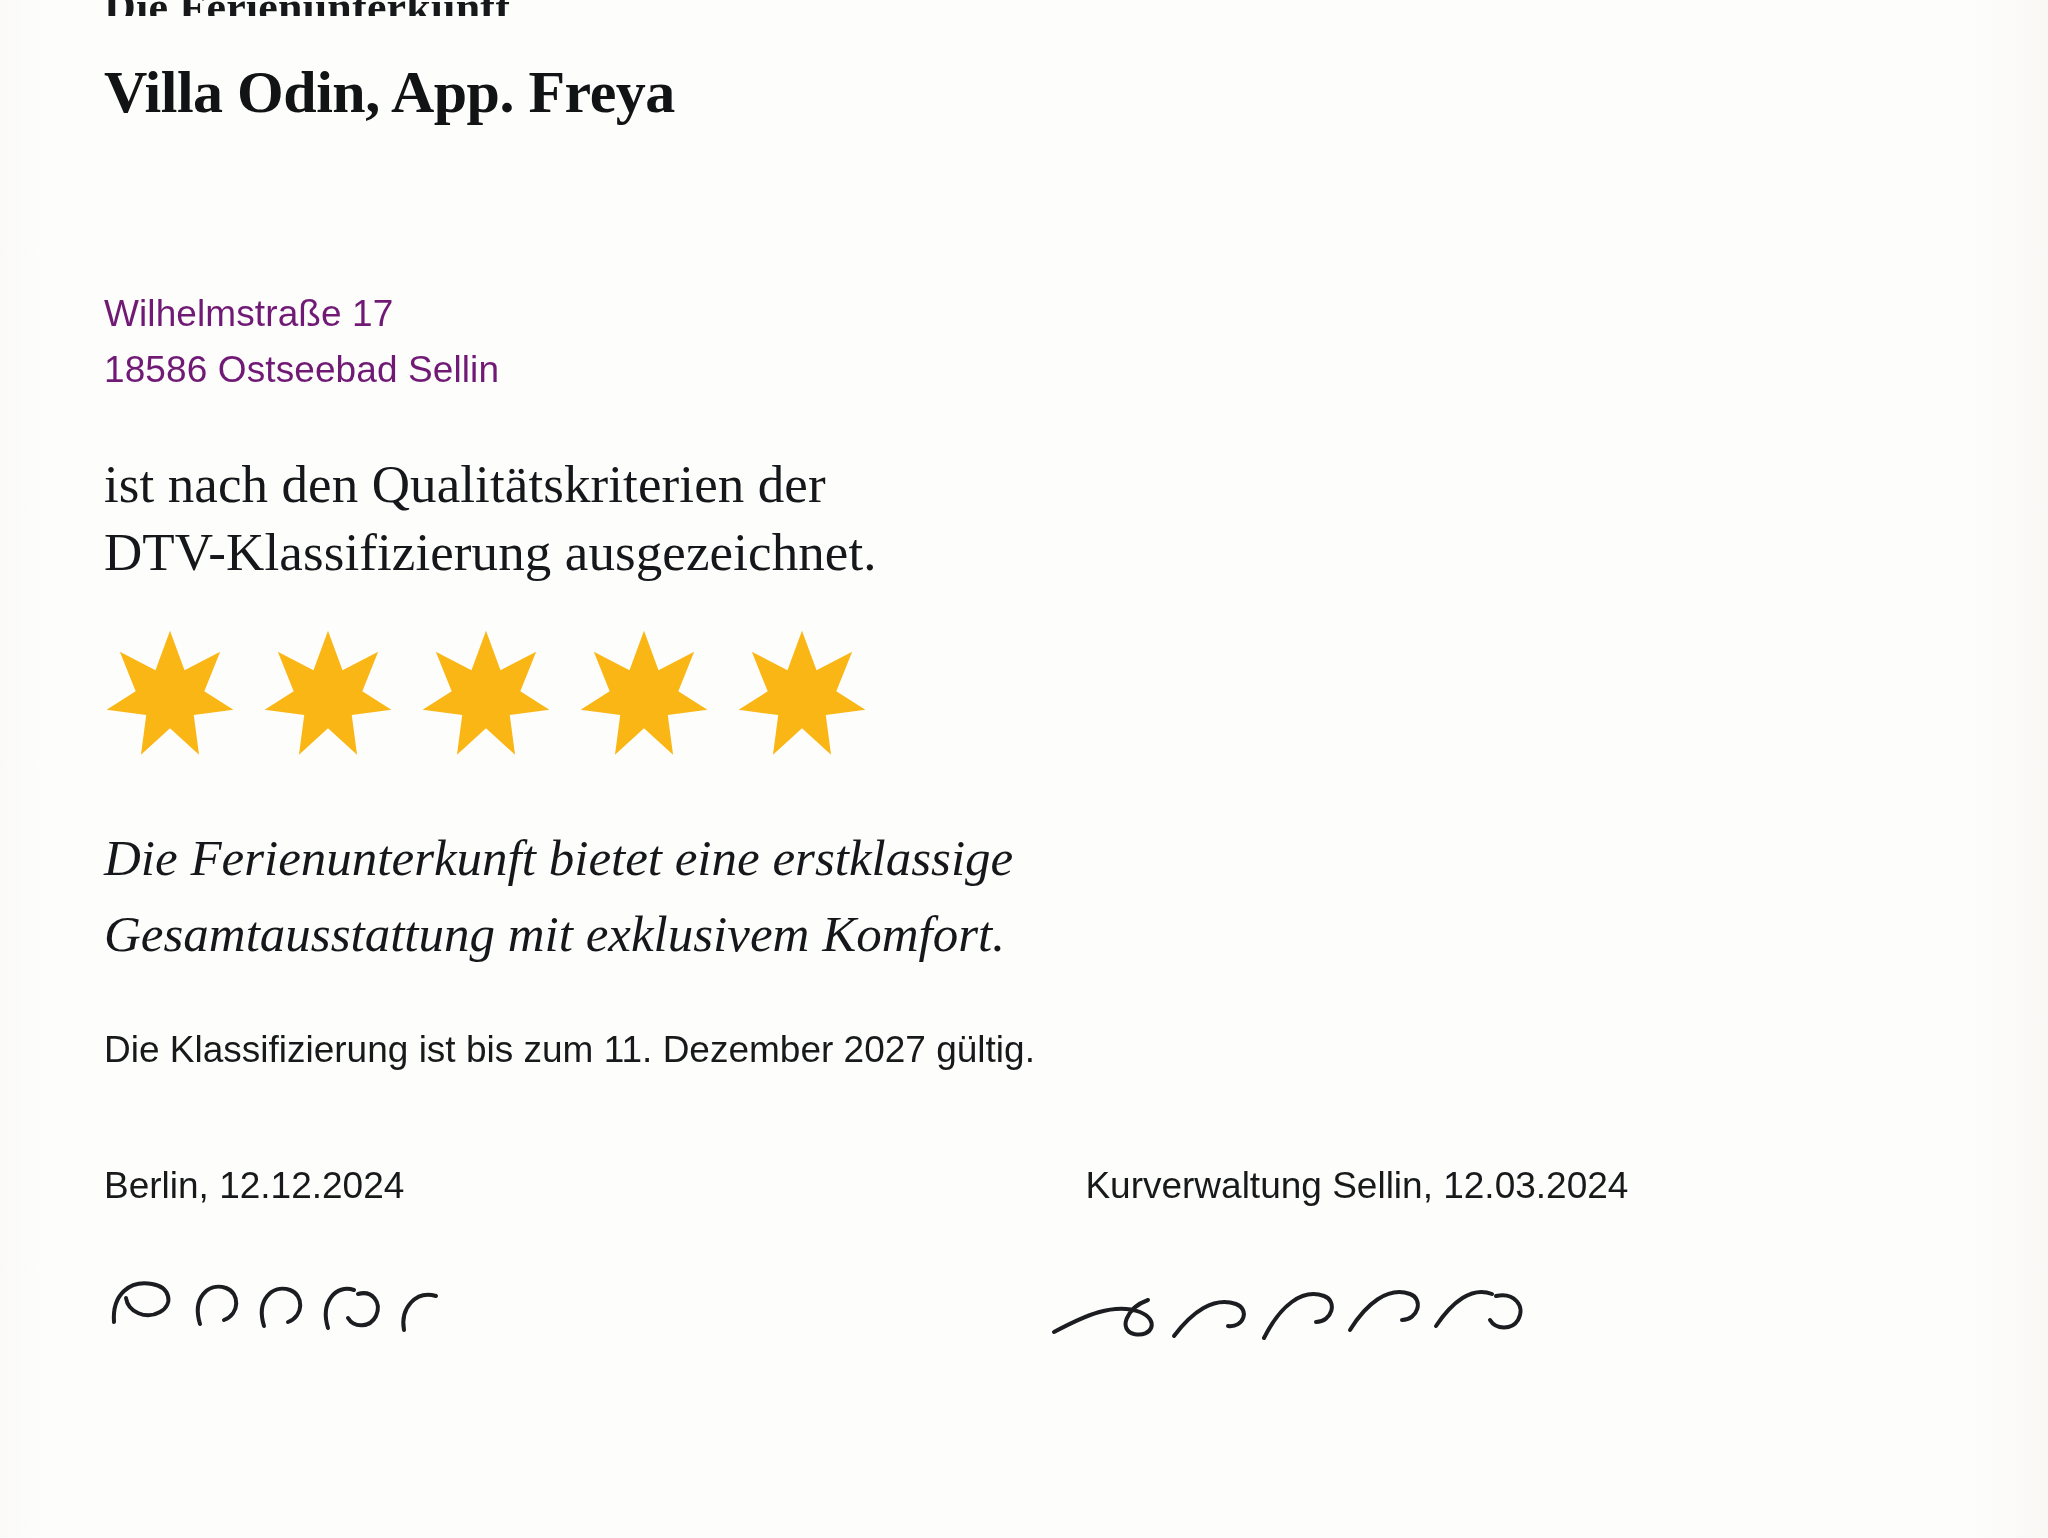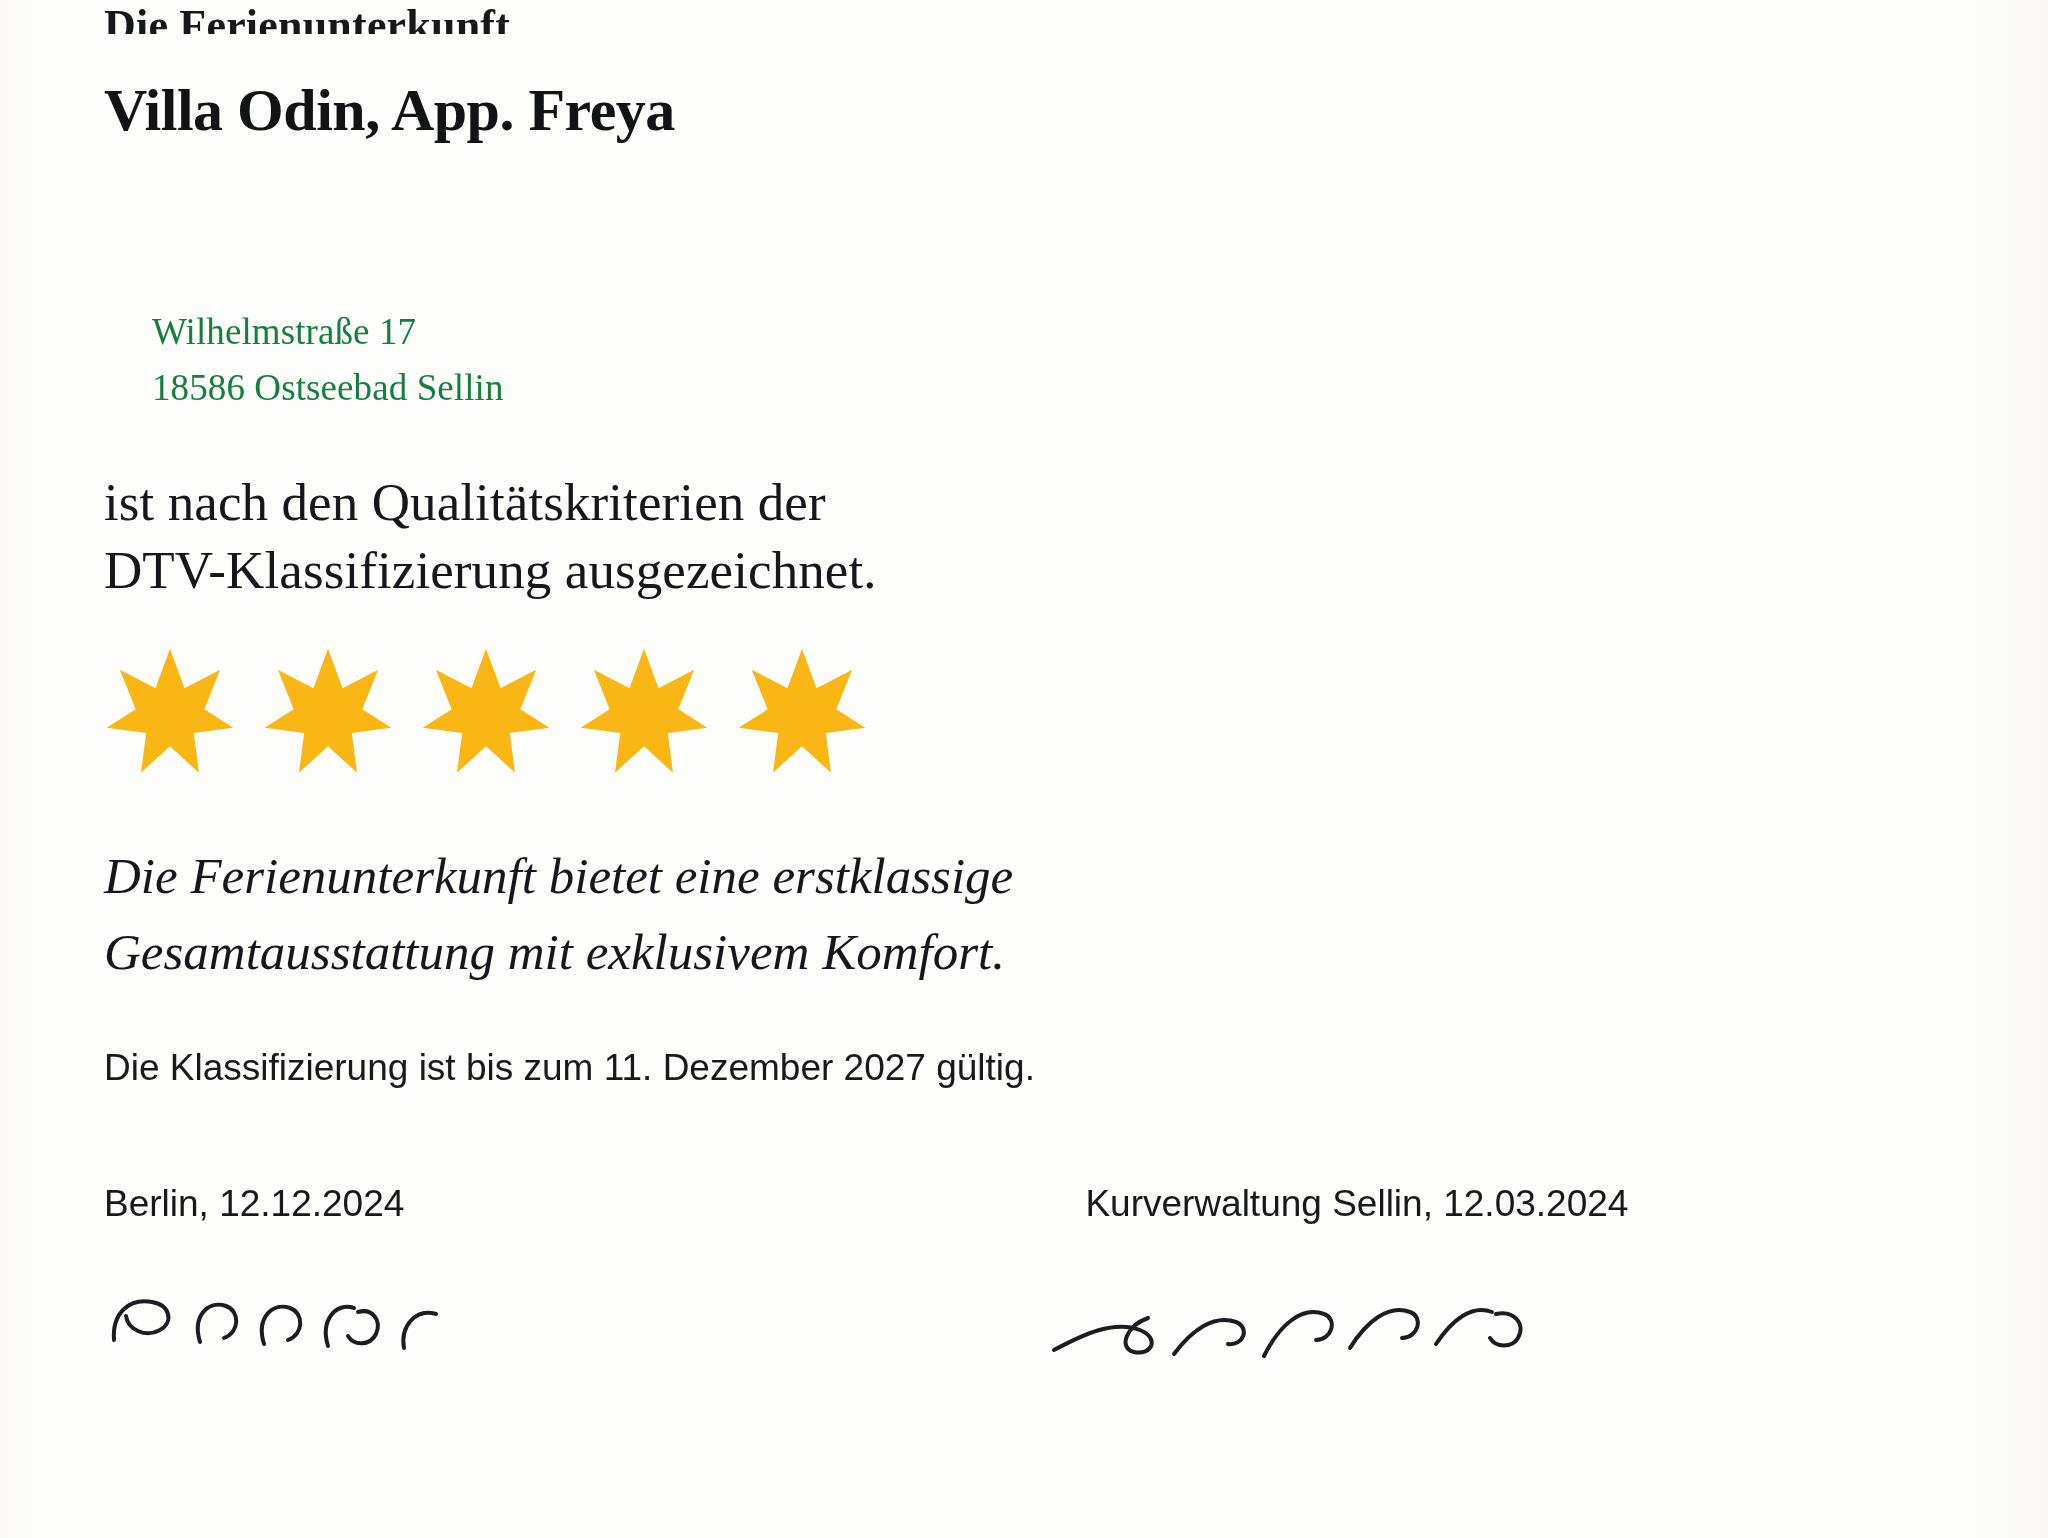--- a/index.html
+++ b/index.html
@@ -38,21 +38,21 @@
     left: 0;
     width: 40px;
     height: 100%;
     background: linear-gradient(to left, rgba(255,255,255,0) 0%, rgba(249,248,245,0.7) 100%);
     pointer-events: none;
   }
 
   .content {
     position: absolute;
     left: 104px;
-    top: 18px;
+    top: 0;
     width: 1800px;
   }
 
   .intro-line {
     font-family: "Liberation Serif", serif;
     font-weight: 700;
     font-size: 44px;
     color: #16181a;
     letter-spacing: 0.2px;
     margin-top: -18px;
@@ -66,26 +66,25 @@
     font-weight: 700;
     font-size: 60px;
     line-height: 108px;
     color: #111315;
     letter-spacing: -0.5px;
     margin-top: 22px;
   }
 
   .address {
     margin-top: 140px;
-    font-family: Liberation Serif, serif;
+    font-family: Liberation Sans, sans-serif;
     font-size: 37px;
     line-height: 56px;
-    color: #15803d;
+    color: #701a75;
     letter-spacing: 0.1px;
-    margin-left: 48px;
   }
 
   .statement {
     margin-top: 52px;
     font-family: "Liberation Serif", serif;
     font-size: 53px;
     line-height: 68px;
     color: #15171a;
     letter-spacing: 0.1px;
   }

